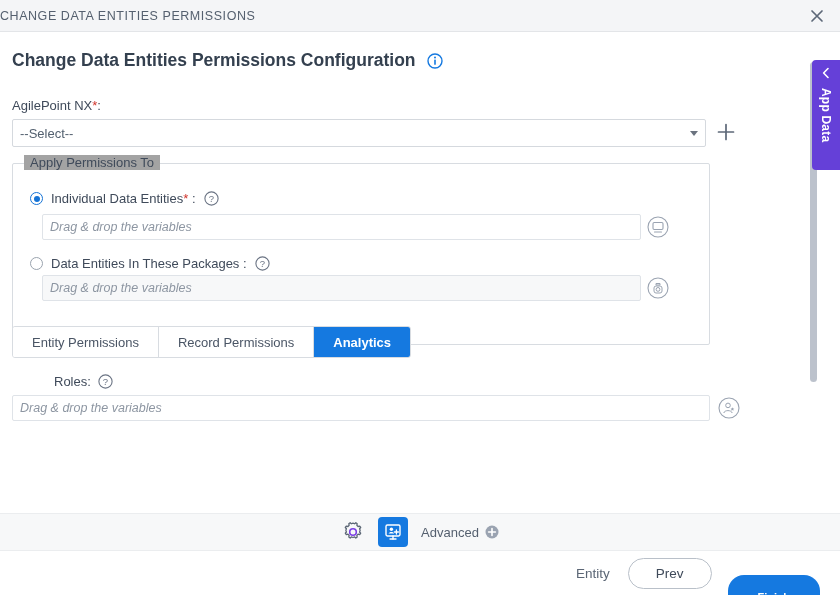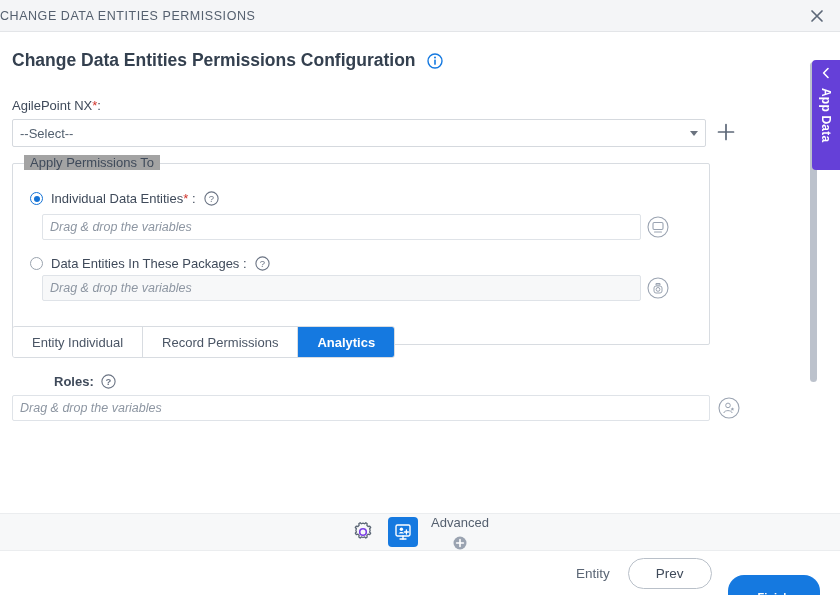--- a/index.html
+++ b/index.html
@@ -145,21 +145,21 @@
   }
   .tab:last-child { border-right: none; }
   .tab.active {
     background: #1579e0; color: #fff; font-weight: bold;
   }
 
   
   .roles-label {
     position: absolute; left: 12px; top: 341px;
     display: flex; align-items: center;
-    font-size: 13px; font-weight: bold; color: #3f4a5a; padding-left: 42px;
+    font-size: 13px; font-weight: normal; color: #3f4a5a; padding-left: 42px;
   }
   .roles-input {
     position: absolute; left: 12px; top: 362px;
     width: 698px; height: 26px;
     border: 1px solid #dfe3e8; border-radius: 2px; background: #fff;
     display: flex; align-items: center; cursor: text;
   }
 
   
   .appdata {
@@ -198,21 +198,21 @@
     gap: 13px;
   }
   .tb-gear { width: 24px; height: 24px; cursor: pointer; }
   .tb-blue {
     width: 30px; height: 30px; background: #1579e0;
     border-radius: 4px; display: flex;
     align-items: center; justify-content: center; cursor: pointer;
   }
   .tb-adv {
     display: flex; align-items: center; gap: 6px;
-    font-size: 13px; color: #55606f; cursor: pointer; flex-direction: column;
+    font-size: 13px; color: #55606f; cursor: pointer;
   }
 
   
   .footer {
     position: absolute; left: 0; top: 518px;
     width: 840px; height: 44px;
     display: flex; align-items: center; justify-content: flex-end;
     padding-right: 20px; gap: 16px;
   }
   .btn-cancel {
@@ -322,21 +322,21 @@
         <circle cx="11" cy="11" r="10" fill="none" stroke="#9aa3b1" stroke-width="1.1"></circle>
         <path d="M9 6.5 H13 V8 H9 Z" fill="none" stroke="#9aa3b1" stroke-width="1"></path>
         <rect x="7" y="9" width="8" height="7" rx="2" fill="none" stroke="#9aa3b1" stroke-width="1"></rect>
         <circle cx="11" cy="12.4" r="1.9" fill="none" stroke="#9aa3b1" stroke-width="1"></circle>
       </svg>
     </div>
   </div>
 
   <div class="tabs">
     <div class="tab">
-      <span>Entity Individual</span>
+      <span>Entity Permissions</span>
     </div>
     <div class="tab">
       <span>Record Permissions</span>
     </div>
     <div class="tab active">
       <span>Analytics</span>
     </div>
   </div>
 
   <div class="roles-label">

